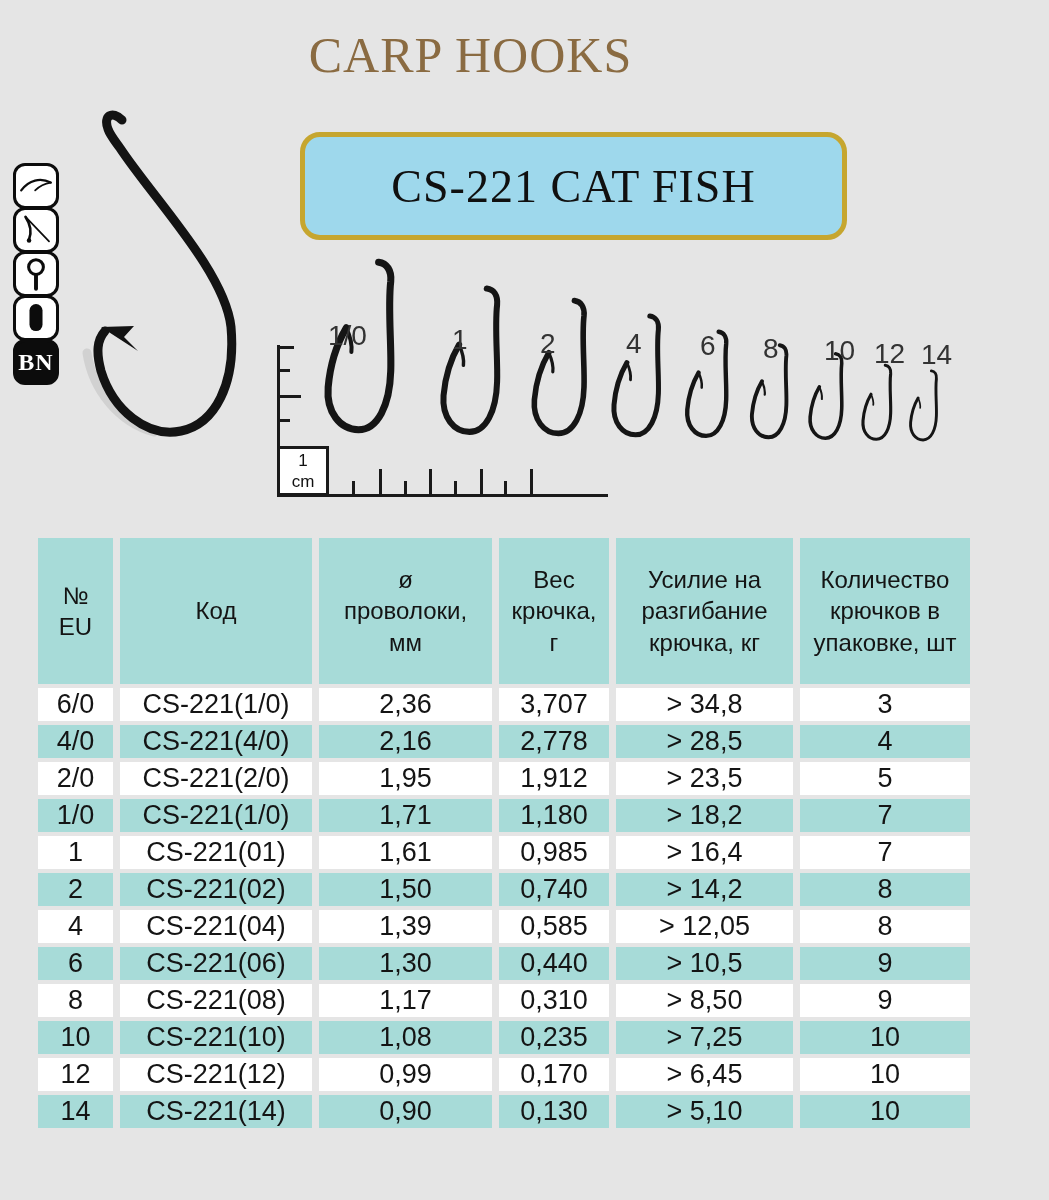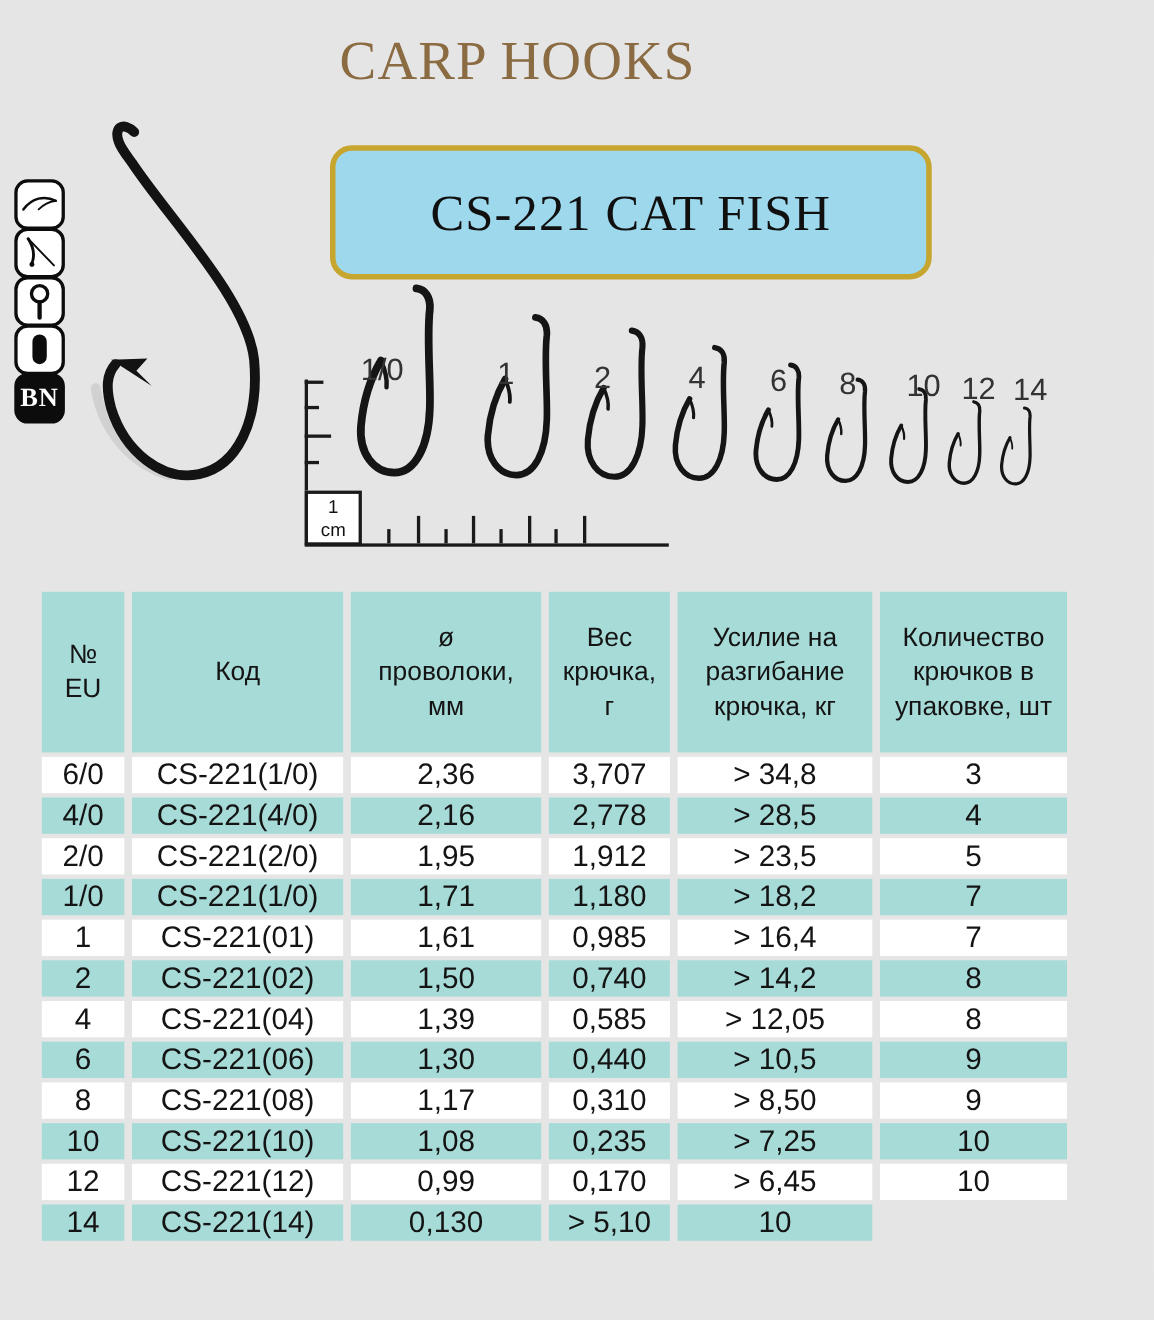--- a/index.html
+++ b/index.html
@@ -19,21 +19,21 @@
     border:3px solid #0c0c0c;border-radius:12px;background:#fff;
     display:flex;align-items:center;justify-content:center;
   }
   .side-icon.filled{background:#0c0c0c;color:#fff;}
   .side-icon .bn-label{
     font-family:"Liberation Serif",serif;font-weight:bold;font-size:24px;
     color:#fff;letter-spacing:1px;line-height:1;
   }
   
   .model-badge{
-    position:absolute;left:300px;top:132px;width:547px;height:122px;box-sizing:border-box;
+    position:absolute;left:300px;top:132px;width:547px;height:108px;box-sizing:border-box;
     background:#9ed8ec;border:5px solid #c6a62f;border-radius:20px;
     display:flex;align-items:center;justify-content:center;
   }
   .model-badge span{
     font-family:"Liberation Serif",serif;font-size:46px;color:#101010;letter-spacing:1px;
     white-space:nowrap;
   }
   
   .size-label{position:absolute;font-size:28px;color:#333;line-height:1;}
   
@@ -250,18 +250,19 @@
       <div class="td teal">&gt; 7,25</div>
       <div class="td teal">10</div>
       <div class="td">12</div>
       <div class="td">CS-221(12)</div>
       <div class="td">0,99</div>
       <div class="td">0,170</div>
       <div class="td">&gt; 6,45</div>
       <div class="td">10</div>
       <div class="td teal">14</div>
       <div class="td teal">CS-221(14)</div>
+      <div class="td teal">0,90</div>
       <div class="td teal">0,130</div>
       <div class="td teal">&gt; 5,10</div>
       <div class="td teal">10</div>
     </div>
 
 </div>
 
 </body></html>

